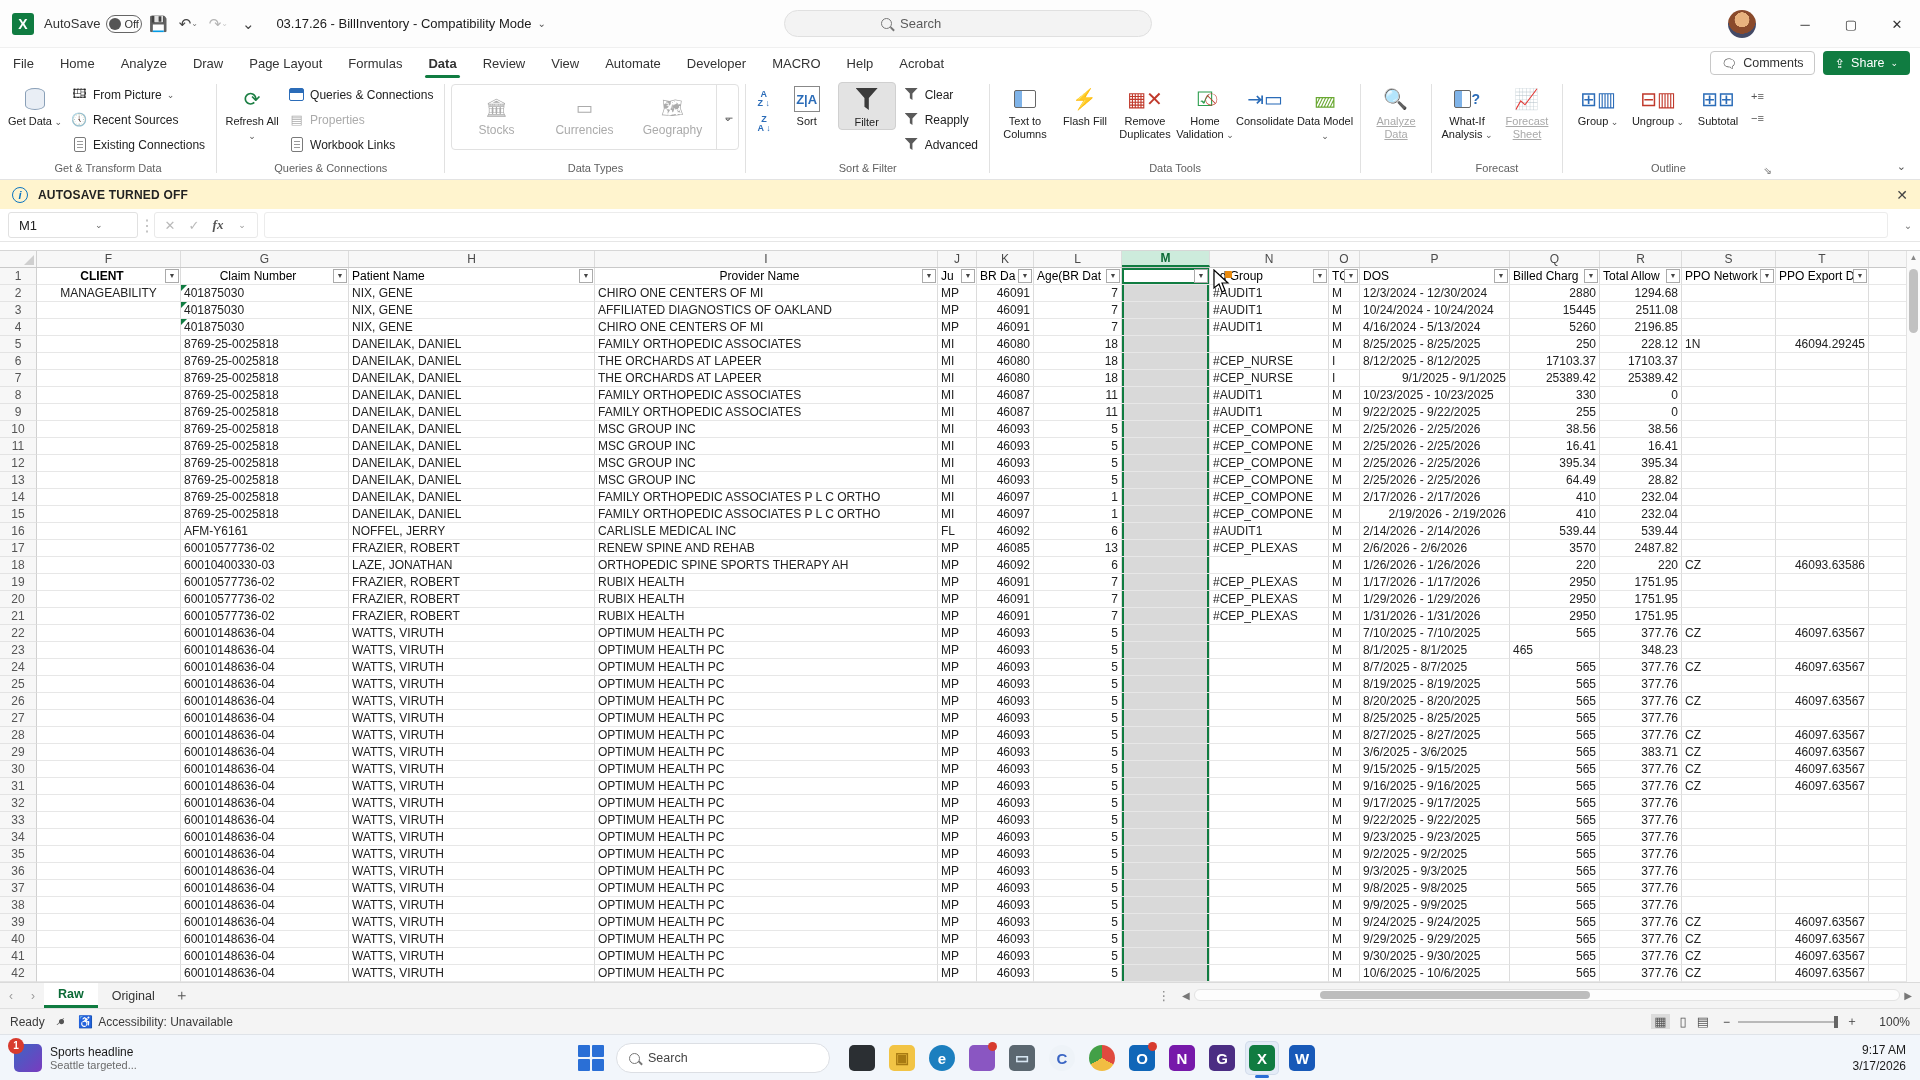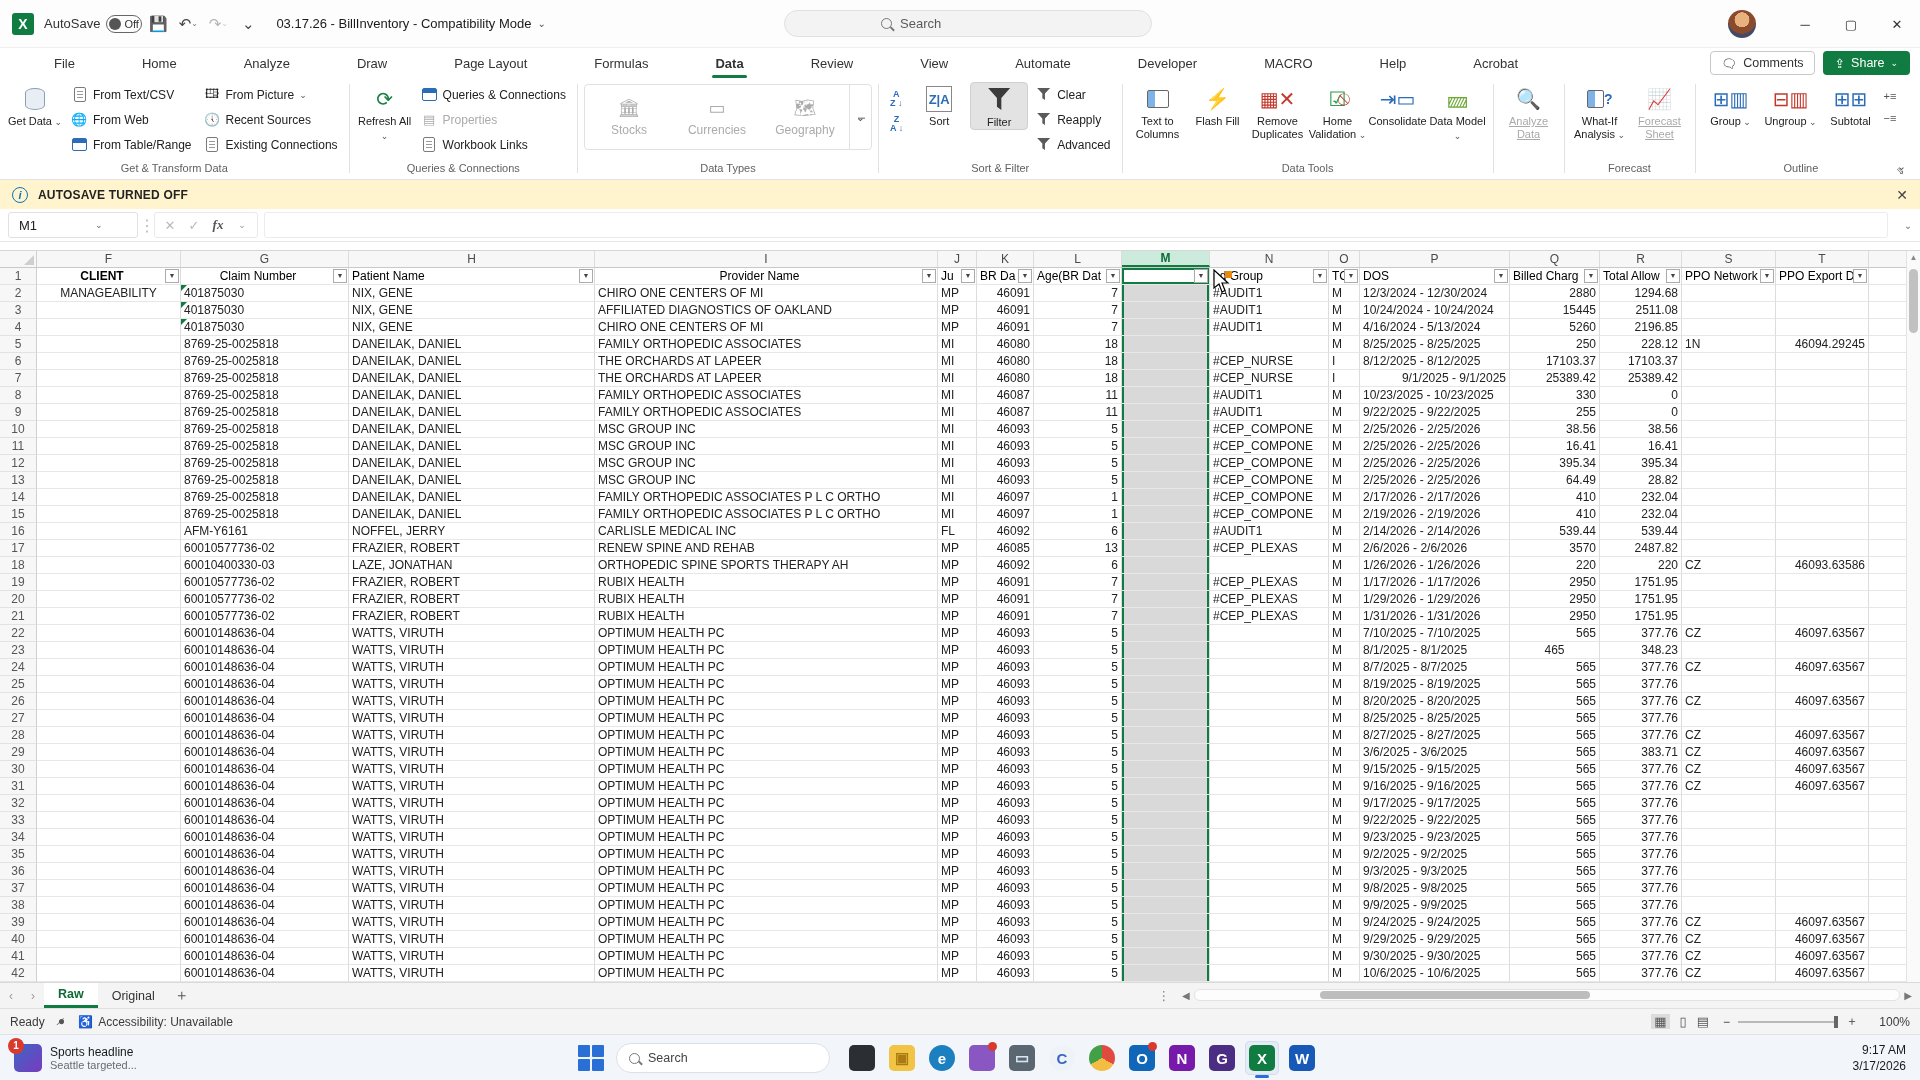--- a/index.html
+++ b/index.html
@@ -18,21 +18,21 @@
   .qat-btn.dim { color:#b5b5b5; }
   .doc-title { font-size:13px; color:#1a1a1a; margin-left:14px; display:flex; align-items:center; gap:6px; }
   .doc-title .chev { font-size:10px; color:#555; }
   .tb-search { position:absolute; left:784px; top:10px; width:368px; height:27px; background:#f3f3f3; border:1px solid #e0e0e0; border-radius:14px; display:flex; align-items:center; gap:8px; padding-left:96px; font-size:13px; color:#5a5a5a; }
   .tb-right { position:absolute; right:0; top:0; height:48px; display:flex; align-items:center; }
   .avatar { width:28px; height:28px; border-radius:50%; background:radial-gradient(circle at 50% 35%, #e8b27e 32%, #8a4a2b 33%, #8a4a2b 60%, #444a66 61%); margin-right:26px; }
   .winbtn { width:46px; height:48px; display:flex; align-items:center; justify-content:center; font-size:13px; color:#333; }
 
   
   .menubar { height:30px; display:flex; align-items:center; background:#fff; position:relative; }
-  .mtab { font-size:13px; color:#333; padding:0 13px; height:30px; display:flex; align-items:center; position:relative;margin-left:41px; }
+  .mtab { font-size:13px; color:#333; padding:0 13px; height:30px; display:flex; align-items:center; position:relative; }
   .mtab.active { font-weight:bold; }
   .mtab.active::after { content:""; position:absolute; left:10px; right:10px; bottom:0; height:3px; background:#107C41; border-radius:2px; }
   .menubar-right { position:absolute; right:10px; display:flex; gap:8px; align-items:center; }
   .comments-btn { border:1px solid #c8c8c8; background:#fff; border-radius:4px; height:24px; padding:0 10px; font-size:12.5px; display:flex; align-items:center; gap:6px; color:#333; }
   .share-btn { background:#107C41; color:#fff; border-radius:4px; height:24px; padding:0 12px; font-size:12.5px; display:flex; align-items:center; gap:6px; }
 
   
   .ribbon { height:102px; background:#fff; border-bottom:1px solid #e3e3e3; display:flex; position:relative; }
   .rgroup { display:flex; flex-direction:column; padding:4px 6px 0 6px; }
   .rgroup-body { flex:1; display:flex; align-items:flex-start; gap:2px; }
@@ -220,38 +220,20 @@
 
     <div class="rgroup">
       <div class="rgroup-body">
         <div class="bigbtn">
           <span class="ico">
               <span class="i-cyl chip"></span>
             </span>
           <span class="cap dd">Get Data</span>
         </div>
         <div class="smallcol">
-          <div class="smallbtn">
-              <span class="sico">
-                <span class="i-doc chip"></span>
-              </span>
-              <span>From Text/CSV</span>
-            </div>
-          <div class="smallbtn">
-              <span class="sico">🌐</span>
-              <span>From Web</span>
-            </div>
-          <div class="smallbtn">
-              <span class="sico">
-                <span class="i-table chip"></span>
-              </span>
-              <span>From Table/Range</span>
-            </div>
-        </div>
-        <div class="smallcol">
           <div class="smallbtn dd">
               <span class="sico">🖽</span>
               <span>From Picture</span>
             </div>
           <div class="smallbtn">
               <span class="sico">🕔</span>
               <span>Recent Sources</span>
             </div>
           <div class="smallbtn">
               <span class="sico">
@@ -767,21 +749,21 @@
           <div class="cell" style="width:144px;text-align:center"></div>
           <div class="cell" style="width:168px;text-align:left">8769-25-0025818</div>
           <div class="cell" style="width:246px;text-align:left">DANEILAK, DANIEL</div>
           <div class="cell" style="width:343px;text-align:left">FAMILY ORTHOPEDIC ASSOCIATES P L C ORTHO</div>
           <div class="cell" style="width:39px;text-align:left">MI</div>
           <div class="cell" style="width:57px;text-align:right">46097</div>
           <div class="cell" style="width:88px;text-align:right">1</div>
           <div class="cell selcol" style="width:88px;text-align:left"></div>
           <div class="cell" style="width:119px;text-align:left">#CEP_COMPONE</div>
           <div class="cell" style="width:31px;text-align:left">M</div>
-          <div class="cell" style="width:150px;text-align:left">2/19/2026 - 2/19/2026</div>
+          <div class="cell" style="width:150px;text-align:right">2/19/2026 - 2/19/2026</div>
           <div class="cell" style="width:90px;text-align:right">410</div>
           <div class="cell" style="width:82px;text-align:right">232.04</div>
           <div class="cell" style="width:94px;text-align:left"></div>
           <div class="cell" style="width:93px;text-align:right"></div>
           <div class="filler" style="flex:1"></div>
         </div>
         <div class="grow">
           <div class="rownum">16</div>
           <div class="cell" style="width:144px;text-align:center"></div>
           <div class="cell" style="width:168px;text-align:left">AFM-Y6161</div>
@@ -920,21 +902,21 @@
           <div class="cell" style="width:168px;text-align:left">60010148636-04</div>
           <div class="cell" style="width:246px;text-align:left">WATTS, VIRUTH</div>
           <div class="cell" style="width:343px;text-align:left">OPTIMUM HEALTH PC</div>
           <div class="cell" style="width:39px;text-align:left">MP</div>
           <div class="cell" style="width:57px;text-align:right">46093</div>
           <div class="cell" style="width:88px;text-align:right">5</div>
           <div class="cell selcol" style="width:88px;text-align:left"></div>
           <div class="cell" style="width:119px;text-align:left"></div>
           <div class="cell" style="width:31px;text-align:left">M</div>
           <div class="cell" style="width:150px;text-align:left">8/1/2025 - 8/1/2025</div>
-          <div class="cell" style="width:90px;text-align:center">465</div>
+          <div class="cell" style="width:90px;text-align:left">465</div>
           <div class="cell" style="width:82px;text-align:right">348.23</div>
           <div class="cell" style="width:94px;text-align:left"></div>
           <div class="cell" style="width:93px;text-align:right"></div>
           <div class="filler" style="flex:1"></div>
         </div>
         <div class="grow">
           <div class="rownum">24</div>
           <div class="cell" style="width:144px;text-align:center"></div>
           <div class="cell" style="width:168px;text-align:left">60010148636-04</div>
           <div class="cell" style="width:246px;text-align:left">WATTS, VIRUTH</div>

